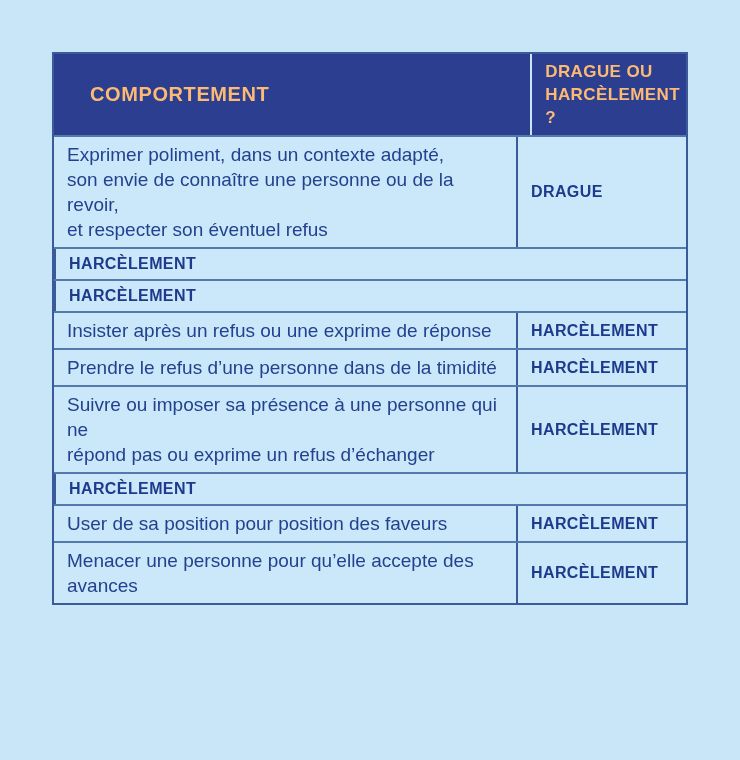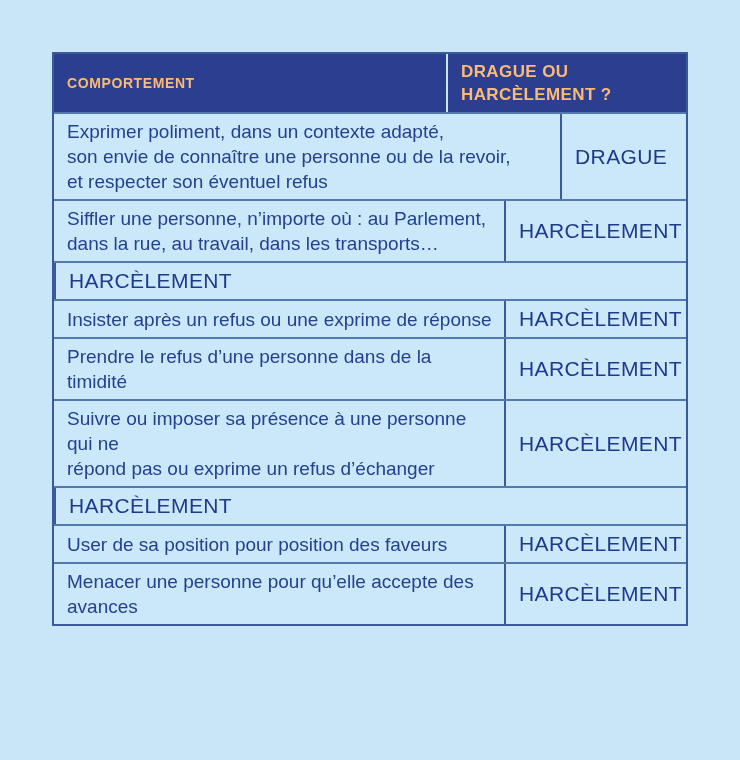--- a/index.html
+++ b/index.html
@@ -33,24 +33,25 @@
     min-height: 56px;
   }
   .hcell {
     display: flex;
     align-items: center;
     color: #fdba74;
     font-weight: bold;
     box-sizing: border-box;
   }
   .hcell-behavior {
-    width: 392px;
-    font-size: 14px;
+    width: 462px;
+    font-size: 20px;
     letter-spacing: 0.6px;
     padding: 8px 10px 8px 13px;
+    margin-left: 23px;
   }
   .hcell-verdict {
     flex: 1;
     border-left: 2px solid #c9e6f8;
     font-size: 17px;
     line-height: 23px;
     letter-spacing: 0.4px;
     padding: 6px 6px 6px 13px;
     white-space: pre-line;
   }
@@ -61,34 +62,34 @@
   }
   .row:first-of-type {
     border-top: none;
   }
   .cell {
     box-sizing: border-box;
     display: flex;
     align-items: center;
   }
   .behavior {
-    width: 506px;
+    width: 462px;
     padding: 5px 8px 5px 13px;
     color: #24418f;
     font-size: 19px;
     line-height: 25px;
     white-space: pre-line;
   }
   .verdict {
     flex: 1;
     border-left: 2px solid #3b5a99;
     padding: 6px 4px 6px 13px;
     color: #1d3a8c;
-    font-size: 21px;
-    font-weight: normal;
+    font-size: 16px;
+    font-weight: bold;
     letter-spacing: 0.4px;
   }
 </style>
 </head>
 <body>
 
 <div class="page">
   <div class="table">
 
     <div class="header-row">
@@ -98,22 +99,20 @@
     </div>
 
     <div class="row">
       <div class="cell behavior">Exprimer poliment, dans un contexte adapté,
 son envie de connaître une personne ou de la revoir,
 et respecter son éventuel refus</div>
       <div class="cell verdict">DRAGUE</div>
     </div>
 
     <div class="row">
-      <div class="cell behavior">Siffler une personne, n’importe où : au Parlement,
-dans la rue, au travail, dans les transports…</div>
       <div class="cell verdict">HARCÈLEMENT</div>
     </div>
 
     <div class="row">
       <div class="cell verdict">HARCÈLEMENT</div>
     </div>
 
     <div class="row">
       <div class="cell behavior">Insister après un refus ou une exprime de réponse</div>
       <div class="cell verdict">HARCÈLEMENT</div>

